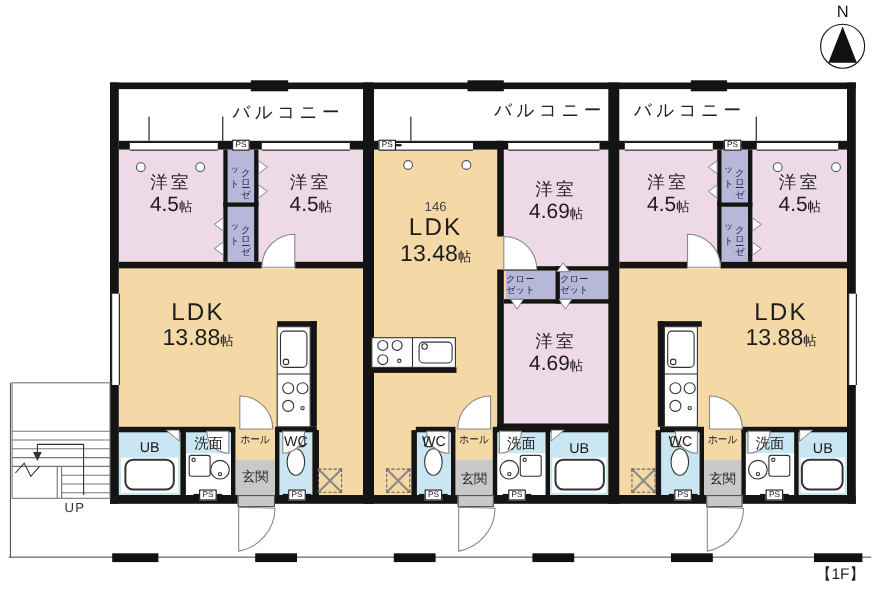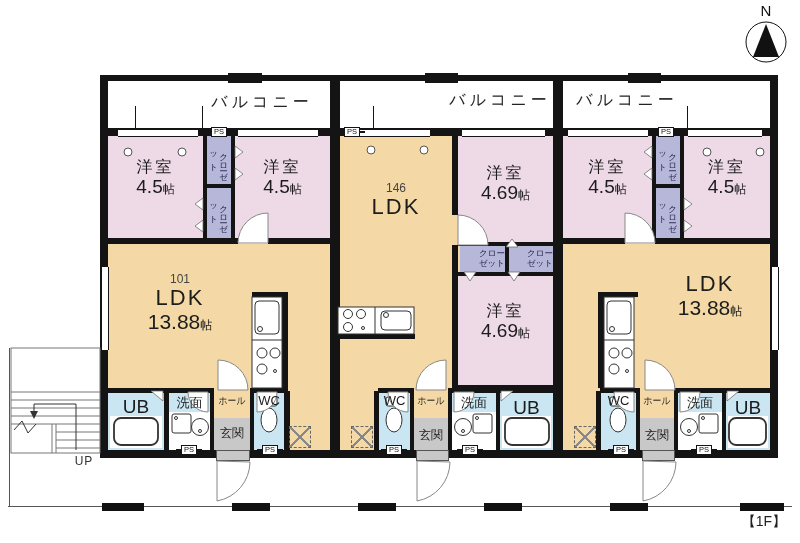--- a/index.html
+++ b/index.html
@@ -8,26 +8,26 @@
   .a{position:absolute}
   .lbl{position:absolute;text-align:center;white-space:nowrap;color:#1c1c1c}
   .bal{font-size:16px;letter-spacing:4px;color:#222}
   .rname{font-size:16px;letter-spacing:3px;line-height:19px}
   .rsize{font-size:19px;line-height:21px}
   .tat{font-size:12px}
   .unum{font-size:12px;color:#444;line-height:14px}
   .ldkname{font-size:22px;letter-spacing:2px;line-height:24px}
   .ldksize{font-size:21px;line-height:23px}
   .svc{font-size:13px;line-height:15px}
-  .ub{font-size:19px;line-height:17px}
+  .ub{font-size:13px;line-height:17px}
   .hall-lbl{font-size:10px;line-height:13px;transform:scaleX(.88)}
   .gen{font-size:12px;line-height:15px;color:#222}
   .vclo{position:absolute;display:flex;align-items:center;justify-content:center}
   .vclo span{writing-mode:vertical-rl;font-size:8.5px;line-height:10px;height:29px;color:#20204a}
-  .hclo{position:absolute;font-size:8.5px;line-height:10px;text-align:right;color:#20204a}
+  .hclo{position:absolute;font-size:8.5px;line-height:10px;text-align:left;color:#20204a}
   .wall{position:absolute;background:#141414}
   .winH{position:absolute;background:#fff;border-top:1px solid #141414;border-bottom:1px solid #141414}
   .winV{position:absolute;background:#fff;border-left:1px solid #141414;border-right:1px solid #141414}
   .tick{position:absolute;background:#141414;width:1px}
   .xbox{position:absolute;width:22px;height:22px;border:1px dashed #666;box-sizing:border-box;
         background:
           linear-gradient(45deg,transparent 46%,#888 46%,#888 54%,transparent 54%),
           linear-gradient(-45deg,transparent 46%,#888 46%,#888 54%,transparent 54%)}
   .slab{position:absolute;background:#c8c8c8;border:1px solid #555;box-sizing:border-box}
   .fenceline{position:absolute;background:#555}
@@ -301,27 +301,27 @@
   <div class="lbl" style="left:563px;top:157px;width:89px">
     <div class="rname">洋室</div>
     <div class="rsize"><span>4.5</span><span class="tat">帖</span></div>
   </div>
   <div class="lbl" style="left:684px;top:157px;width:86px">
     <div class="rname">洋室</div>
     <div class="rsize"><span>4.5</span><span class="tat">帖</span></div>
   </div>
 
   <div class="lbl" style="left:108px;top:272px;width:144px">
-    <div class="unum">101</div>
     <div class="ldkname">LDK</div>
     <div class="ldksize"><span>13.88</span><span class="tat">帖</span></div>
   </div>
   <div class="lbl" style="left:340px;top:181px;width:112px">
     <div class="unum">146</div>
     <div class="ldkname">LDK</div>
+    <div class="ldksize"><span>13.48</span><span class="tat">帖</span></div>
   </div>
   <div class="lbl" style="left:640px;top:272px;width:140px">
     <div class="ldkname">LDK</div>
     <div class="ldksize"><span>13.88</span><span class="tat">帖</span></div>
   </div>
 
   <div class="lbl svc" style="left:254px;top:393px;width:30px">WC</div>
   <div class="lbl svc" style="left:379px;top:393px;width:31px">WC</div>
   <div class="lbl svc" style="left:601px;top:393px;width:35px">WC</div>
 
@@ -355,21 +355,21 @@
     </div>
   <div class="hclo" style="left:460px;top:248px;width:45px">
       <div>クロー</div>
       <div>ゼット</div>
     </div>
   <div class="hclo" style="left:509px;top:248px;width:44px">
       <div>クロー</div>
       <div>ゼット</div>
     </div>
 
-  <div class="lbl up" style="left:64px;top:454px;width:40px">UP</div>
+  <div class="lbl up" style="left:48px;top:454px;width:40px">UP</div>
   <div class="lbl nlet" style="left:755px;top:2px;width:22px">N</div>
   <div class="lbl ftag" style="left:733px;top:513px;width:62px">【1F】</div>
 
   <div id="ps-layer">
       <div class="ps" style="left: 205px; top: 126px; width: 28px; height: 11px;">
         <i></i>
         <span>PS</span>
         <i></i>
       </div>
       <div class="ps" style="left: 338px; top: 126px; width: 28px; height: 11px;">

